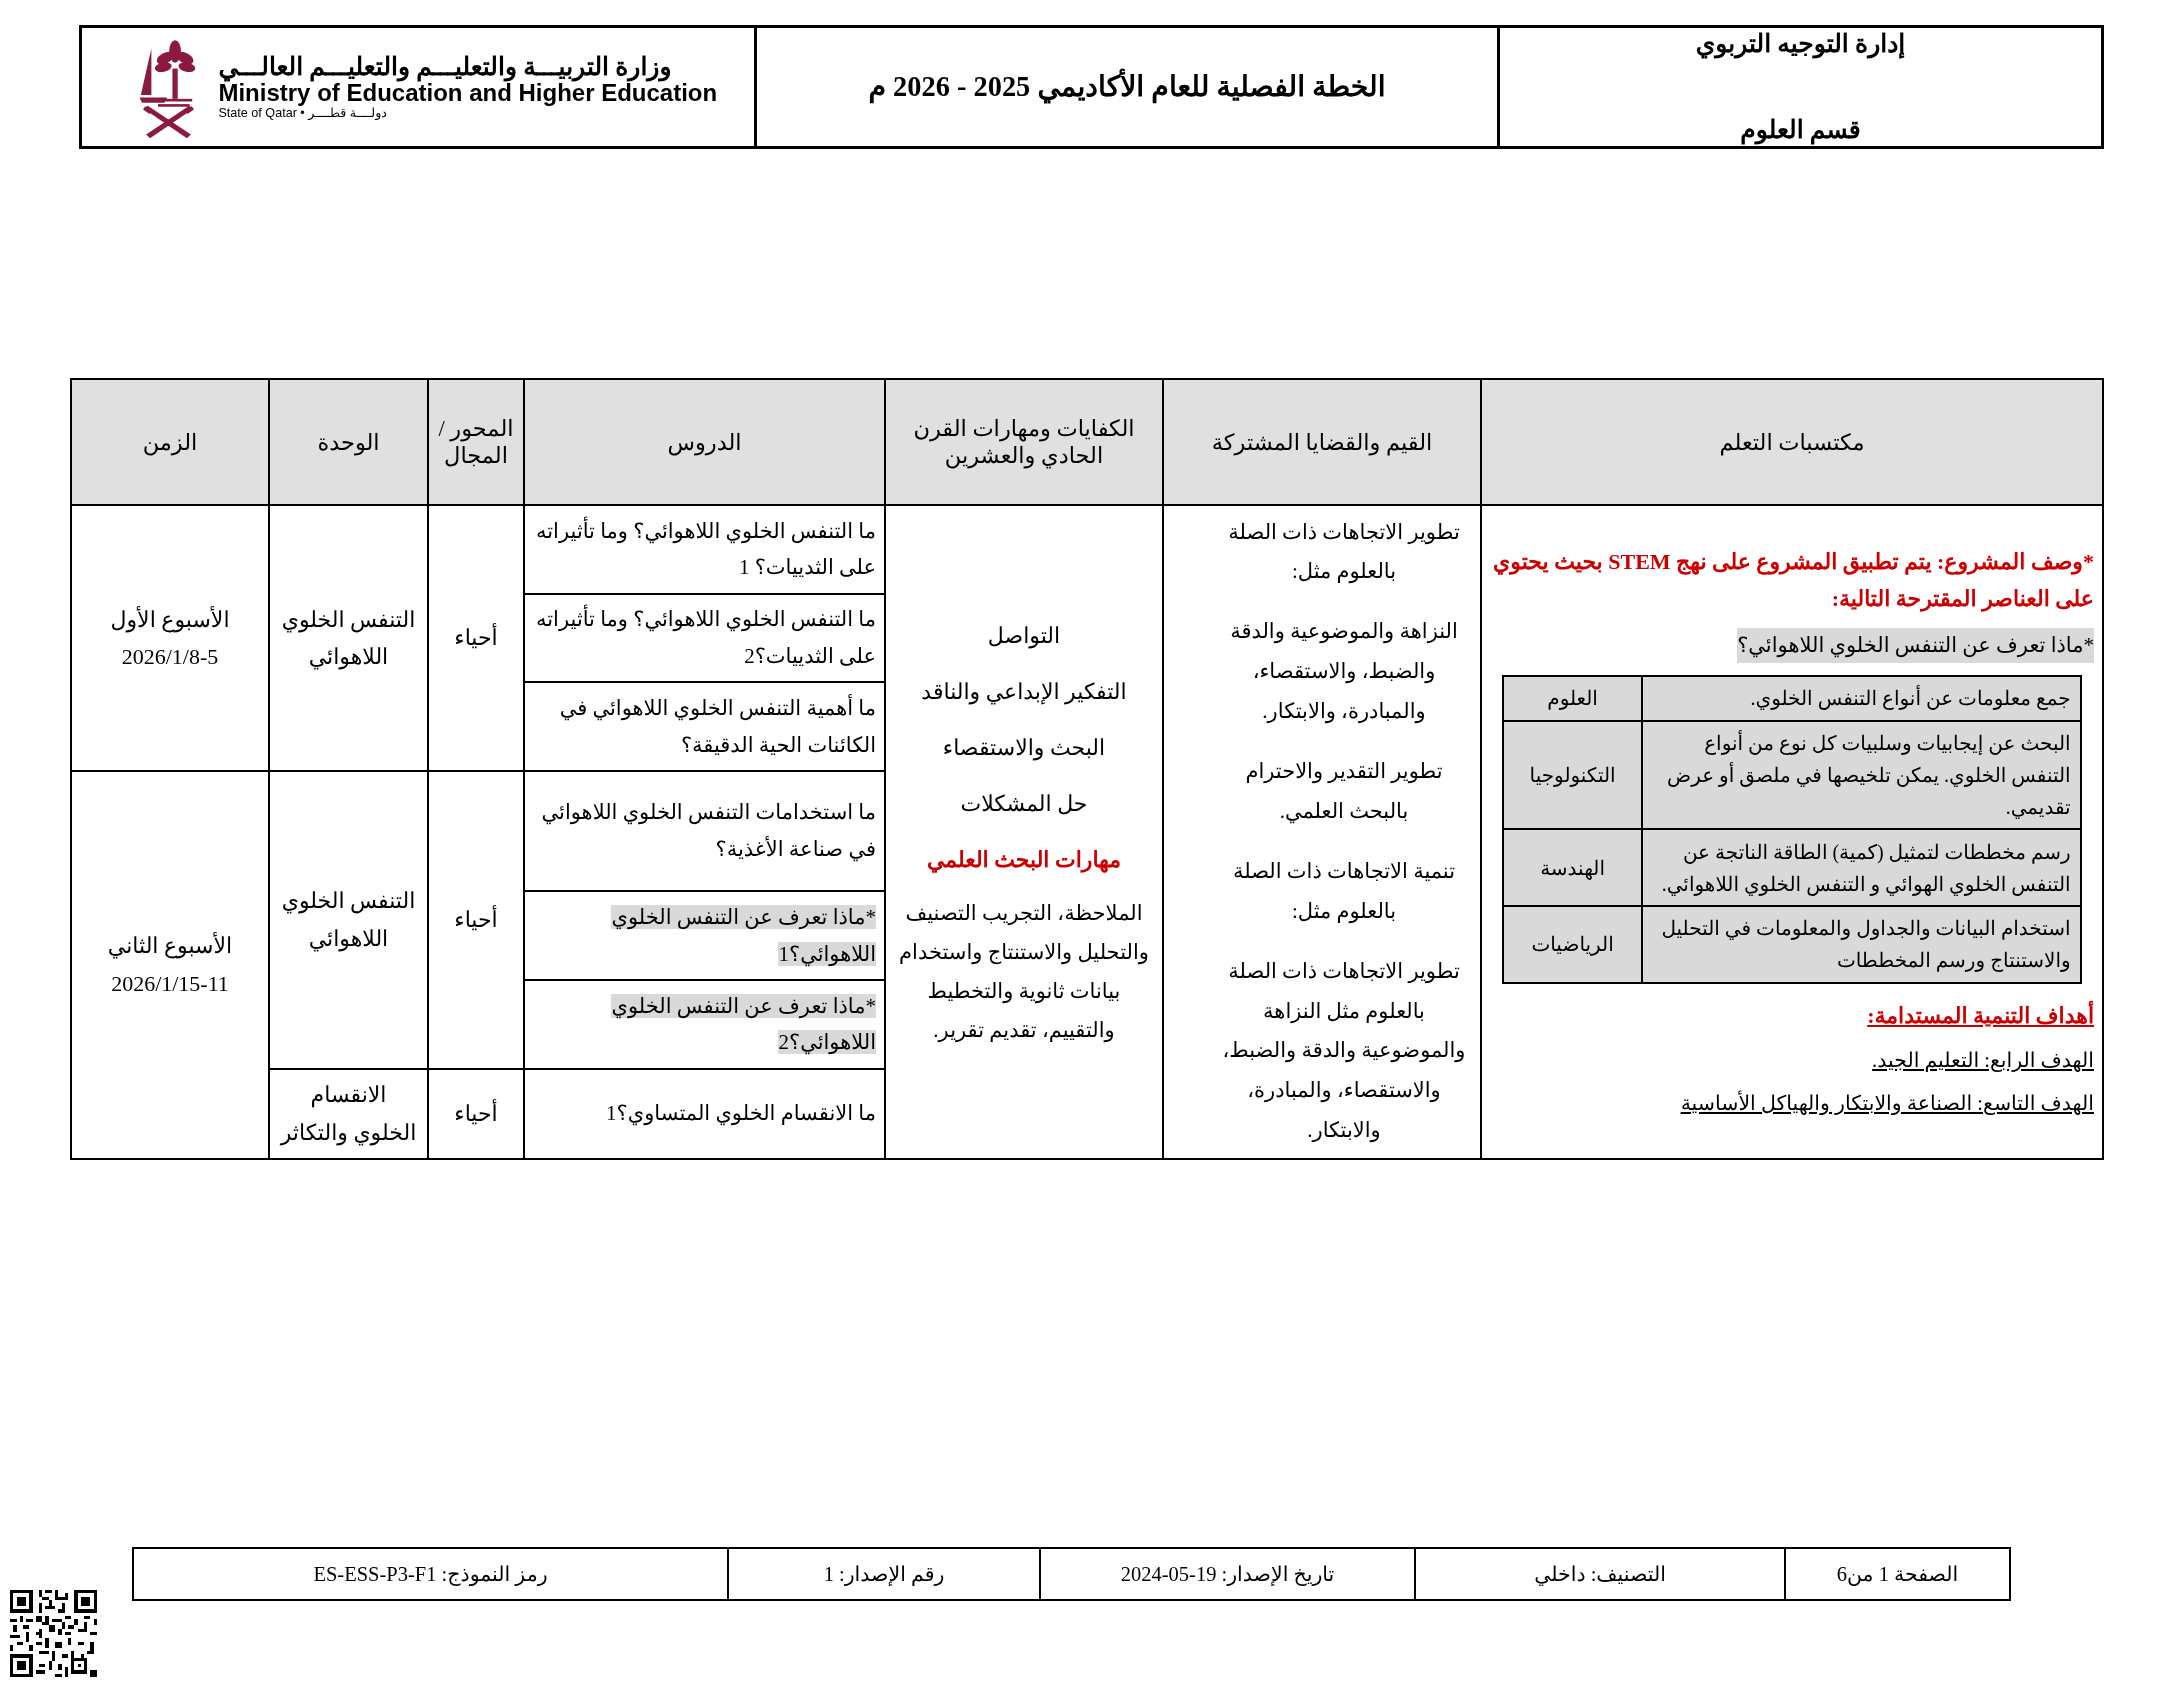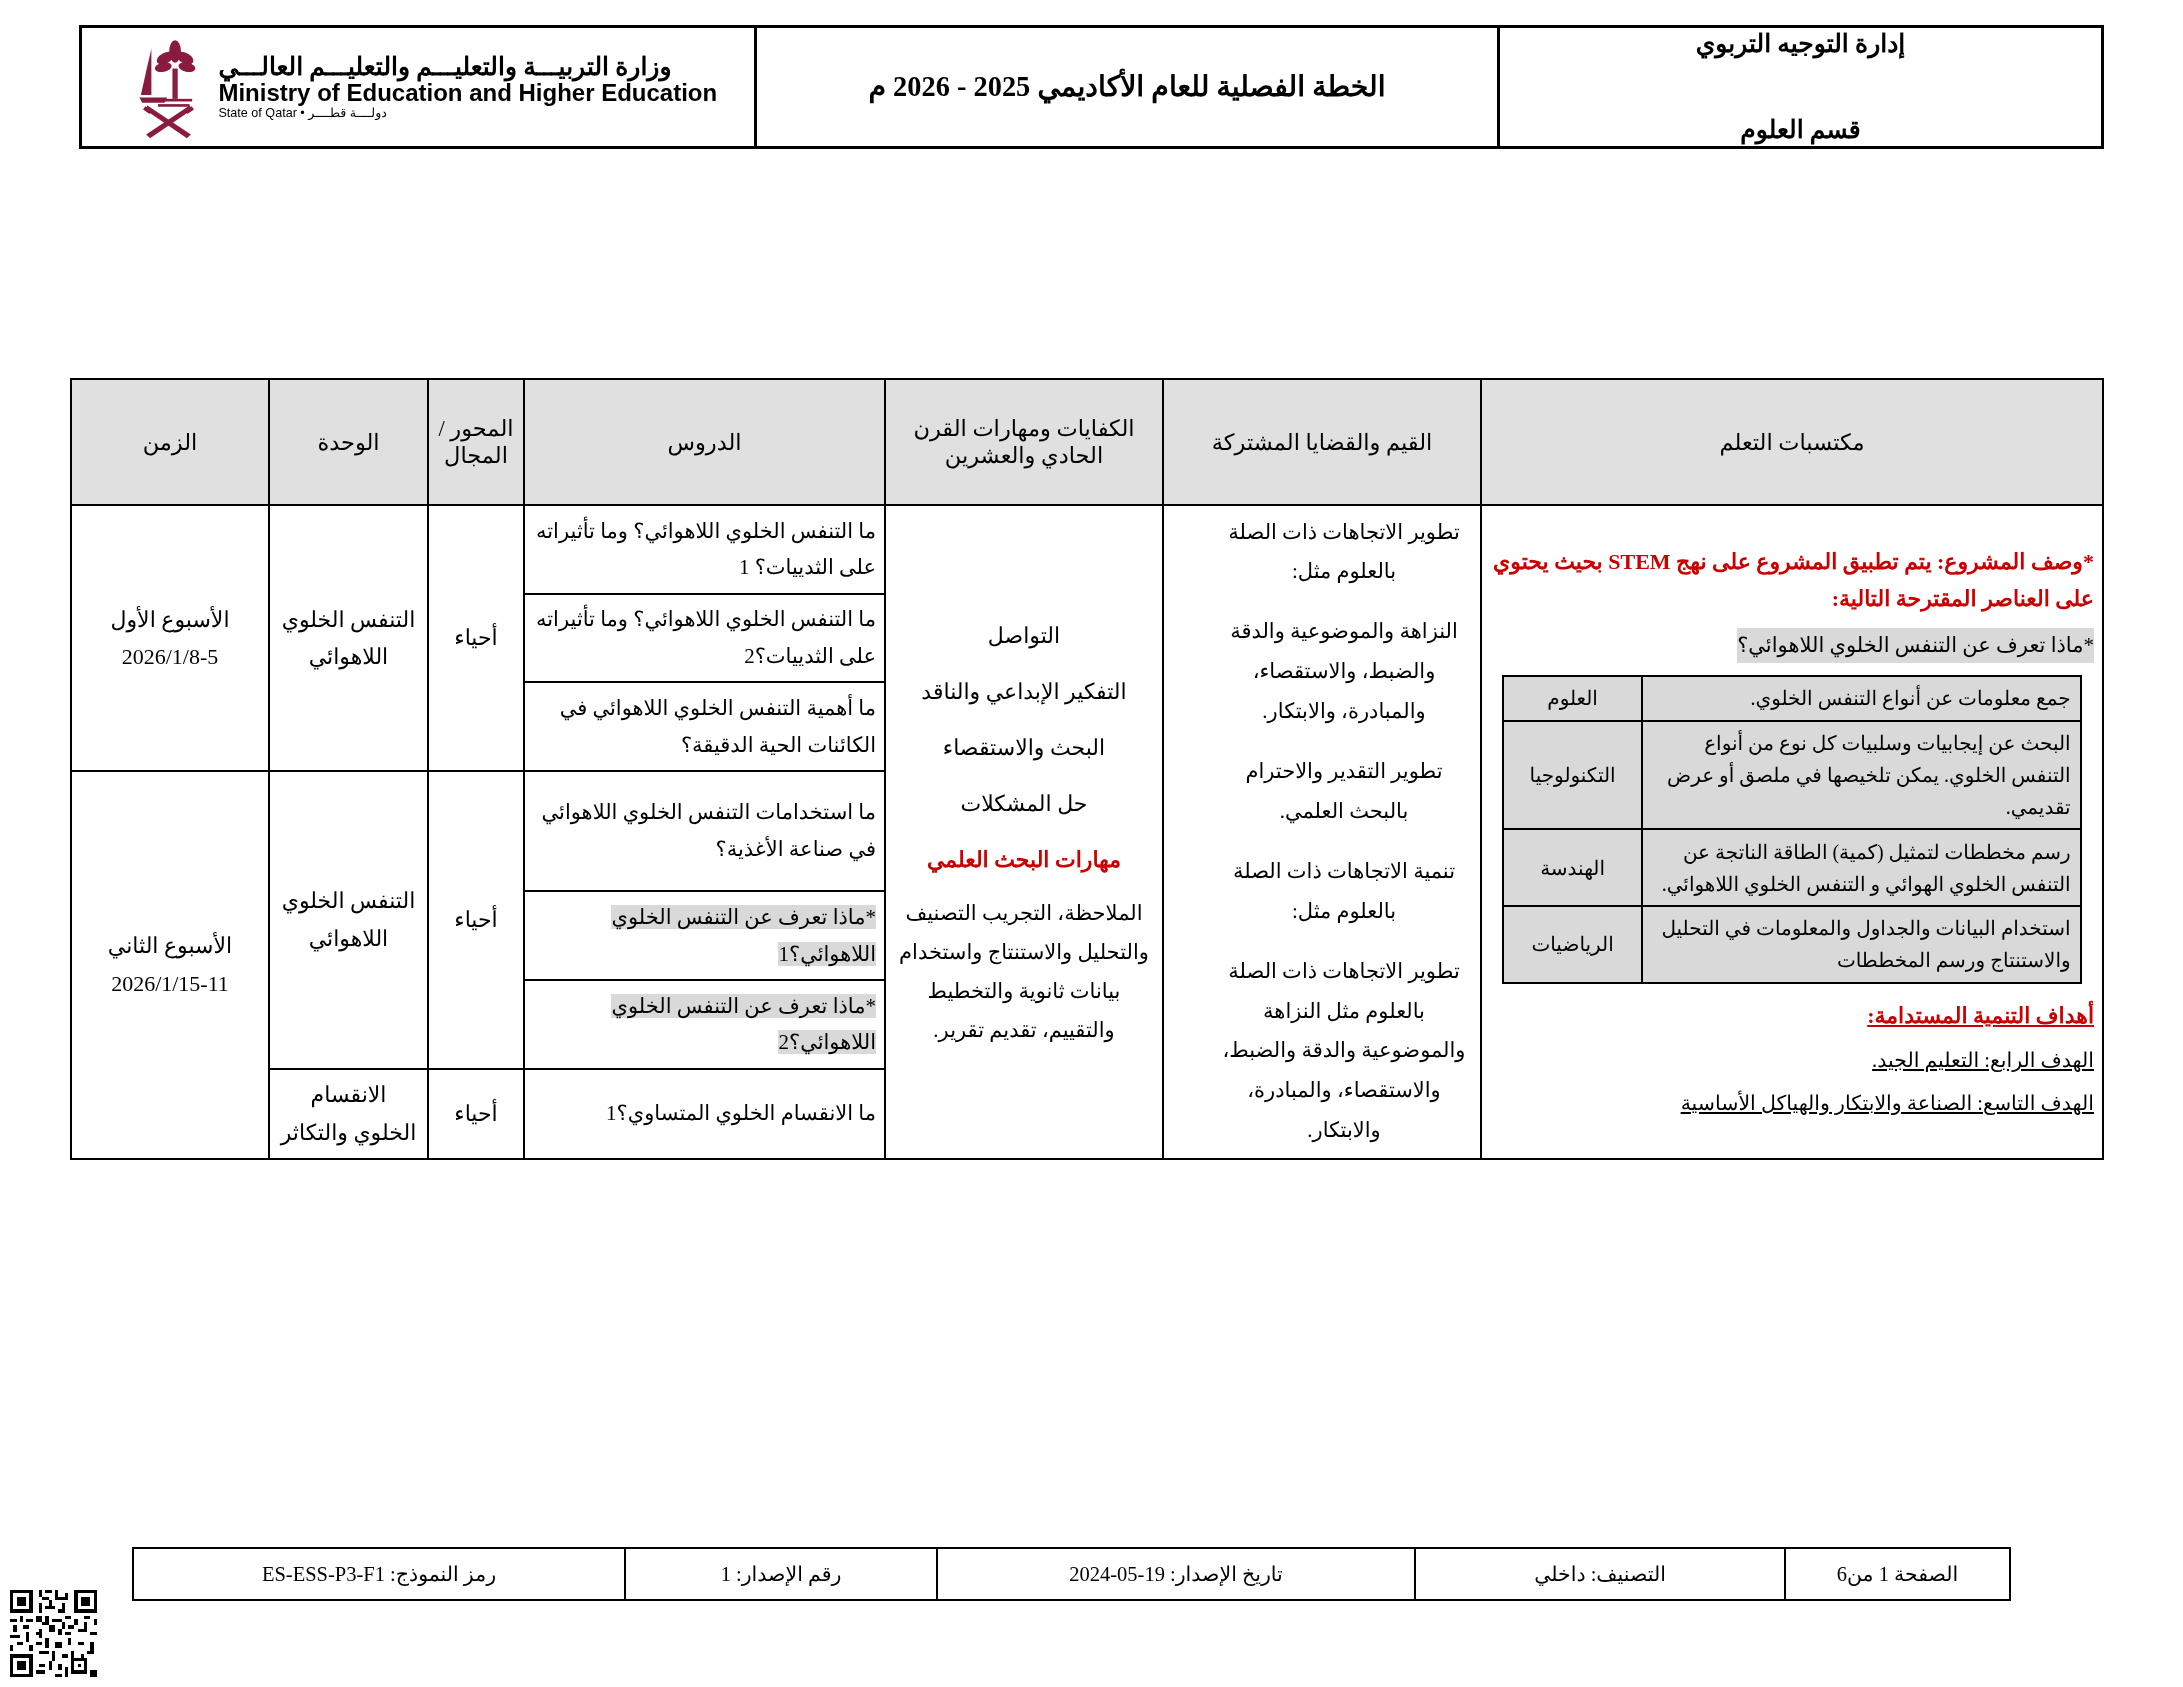--- a/index.html
+++ b/index.html
@@ -335,21 +335,21 @@
       </tr>
 
     </tbody>
   </table>
 
   <table class="foot">
     <tbody>
         <tr>
       <td style="width:225px">الصفحة 1 من6</td>
       <td style="width:370px">التصنيف: داخلي</td>
-      <td style="width:478px">تاريخ الإصدار: 19-05-2024</td>
+      <td style="width:375px">تاريخ الإصدار: 19-05-2024</td>
       <td style="width:312px">رقم الإصدار: 1</td>
       <td>رمز النموذج: ES-ESS-P3-F1</td>
     </tr>
   </tbody>
     </table>
 
   <span class="qr">
     <svg viewBox="0 0 29 29" width="93" height="93" shape-rendering="crispEdges" aria-hidden="true">
       <rect width="29" height="29" fill="#fff"></rect>
       <g fill="#000">

